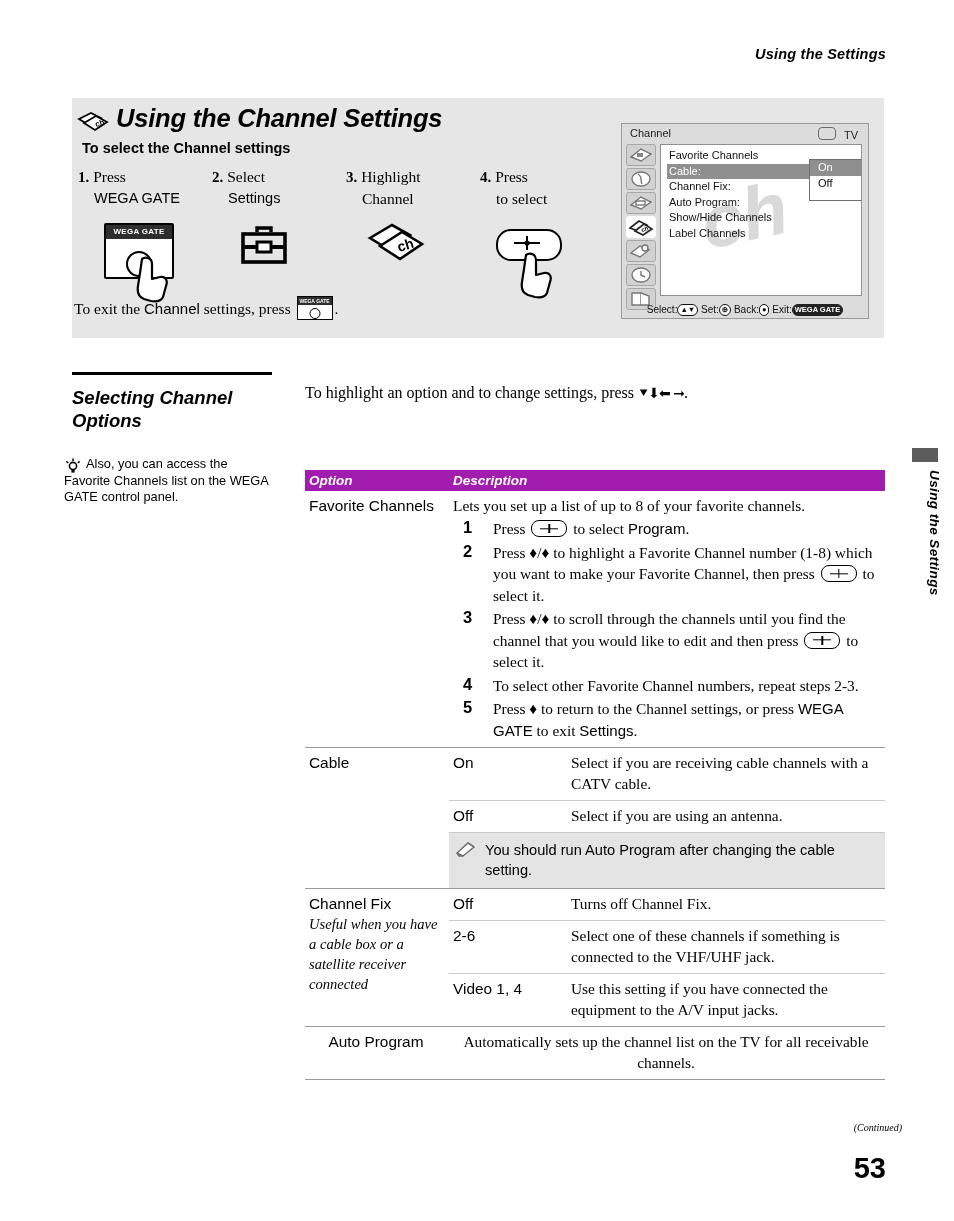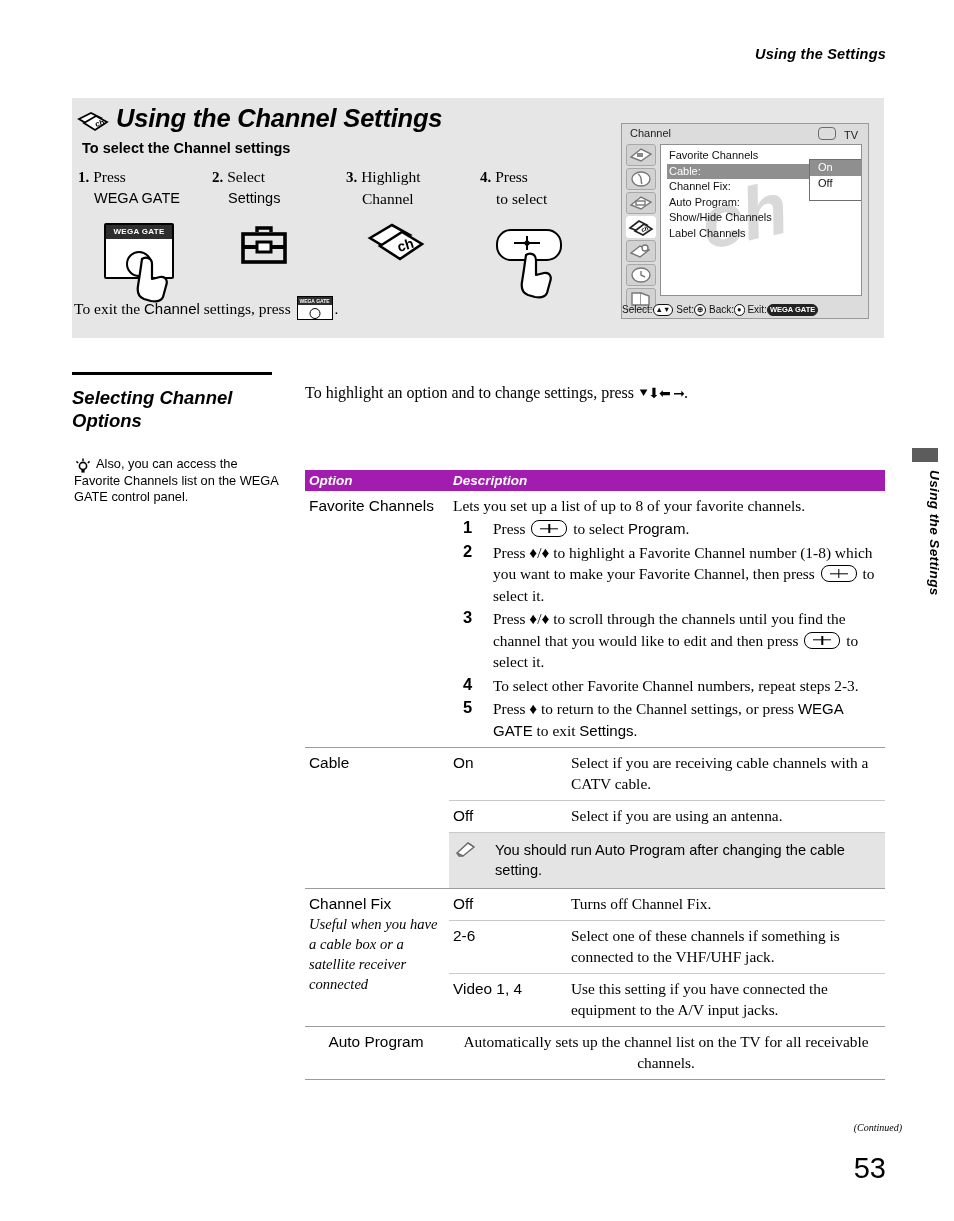--- a/index.html
+++ b/index.html
@@ -274,21 +274,21 @@
     font-family: "Liberation Sans", sans-serif;
     font-size: 11px;
     line-height: 15.5px;
     padding-left: 8px;
     color: #111;
   }
   .osd-dd-item.hl { background: #8f8f8f; color: #fff; }
   .osd-footer {
     position: absolute;
     left: 0; right: 0; bottom: 2px;
-    text-align: left;
+    text-align: center;
     font-family: "Liberation Sans", sans-serif;
     font-size: 10px;
     color: #111;
     white-space: nowrap;
   }
   .kb {
     display:inline-block;
     border:1.2px solid #111;
     border-radius:6px;
     padding:0 2px;
@@ -312,21 +312,21 @@
     left: 72px; top: 386px;
     width: 220px;
     font-family: "Liberation Sans", sans-serif;
     font-weight: bold;
     font-style: italic;
     font-size: 18.5px;
     line-height: 23px;
   }
   .tip {
     position: absolute;
-    left: 74px; top: 456px;
+    left: 64px; top: 456px;
     width: 210px;
     font-family: "Liberation Sans", sans-serif;
     font-size: 12.8px;
     line-height: 16.6px;
   }
   .tip-body { margin-left: 22px; }
   .tip-icon {
     position: absolute;
     left: 0; top: 2px;
     width: 18px; height: 18px;
@@ -423,21 +423,21 @@
   .sans { font-family: "Liberation Sans", sans-serif; font-size: 15px; }
 
   .note-band {
     background: #e4e4e4;
     padding: 7px 6px 8px 4px;
     font-family: "Liberation Sans", sans-serif;
     font-size: 14.6px;
     line-height: 20px;
     position: relative;
   }
-  .note-band .txt { margin-left: 42px; display:block; }
+  .note-band .txt { margin-left: 32px; display:block; }
   .pencil {
     position: absolute;
     left: 6px; top: 8px;
     width: 22px; height: 16px;
   }
 
   
   .thumb-block {
     position: absolute;
     right: 16px; top: 448px;
@@ -460,21 +460,21 @@
   .continued {
     position: absolute;
     right: 52px; top: 1122px;
     font-style: italic;
     font-size: 10px;
   }
   .folio {
     position: absolute;
     right: 68px; top: 1152px;
     font-family: "Liberation Sans", sans-serif;
-    font-weight: normal;
+    font-weight: bold;
     font-size: 29px;
   }
   .arrows { font-family: "DejaVu Sans", sans-serif; font-size: 14px; letter-spacing: -1px;}
 </style>
 </head>
 <body>
 
 <div class="running-head">Using the Settings</div>
 
 <div class="gray-panel"></div>

